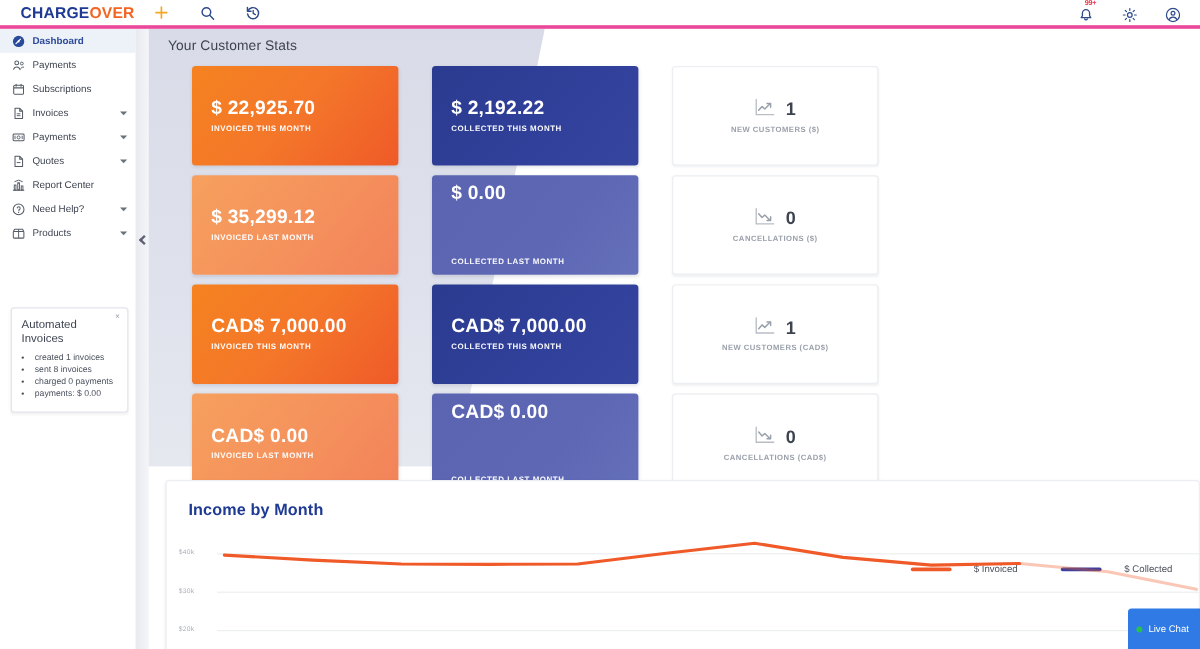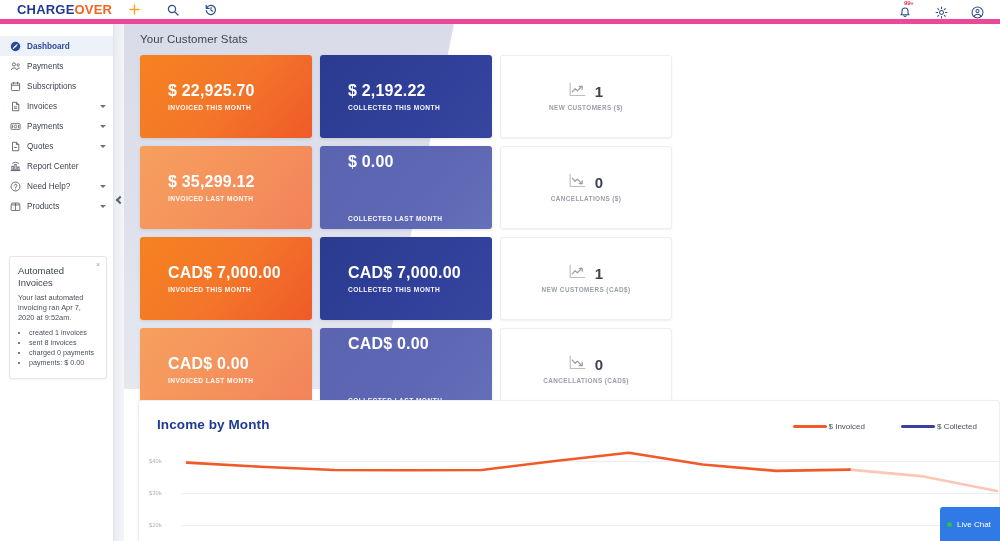--- a/index.html
+++ b/index.html
@@ -7,21 +7,21 @@
     width: 1000px; height: 541px;
     font-family: "Liberation Sans", sans-serif;
     background: #ffffff;
     overflow: hidden;
   }
   .app { position: relative; width: 1000px; height: 541px; }
 
   
   .topbar {
     position: absolute; top: 0; left: 0; width: 1000px; height: 24px;
-    background: #ffffff; border-bottom: 5px solid #ec4899;
+    background: #ffffff; border-bottom: 3px solid #ec4899;
     display: flex; align-items: center; z-index: 40;
   }
   .logo {
     width: 115px; padding-left: 17px;
     font-size: 13px; font-weight: 800; letter-spacing: .2px;
     color: #1f3a93; line-height: 1;
   }
   .logo .ov { color: #f26522; }
   .topbar-actions { display: flex; align-items: center; gap: 21px; margin-left: 11px; }
   .tb-ico {
@@ -42,21 +42,21 @@
 
   
   .sidebar {
     position: absolute; top: 24px; left: 0; width: 114px; height: 517px;
     background: #ffffff; border-right: 1px solid #e4e6ea; z-index: 30;
   }
   .nav-item {
     display: flex; align-items: center; height: 20px; padding: 0 7px 0 9px;
     font-size: 8.2px; color: #3d4450; cursor: pointer; position: relative;
   }
-  .nav-item.active { background: #edf1f8; color: #2a4a9a; font-weight: 600; margin-top: 12px; }
+  .nav-item.active { background: #edf1f8; color: #2a4a9a; font-weight: 600; }
   .nav-item .n-ico {
     width: 12px; height: 12px; margin-right: 6px; flex: 0 0 12px;
     display: flex; align-items: center; justify-content: center; color: #545b66;
   }
   .nav-item.active .n-ico { color: #2a4a9a; }
   .nav-item .n-label { flex: 1; white-space: nowrap; }
   .caret {
     width: 0; height: 0; border-left: 3px solid transparent; border-right: 3px solid transparent;
     border-top: 3.5px solid #6b727d; margin-left: auto;
   }
@@ -103,22 +103,23 @@
   .chev-left {
     width: 6px; height: 6px; border-left: 2px solid #5c6270; border-bottom: 2px solid #5c6270;
     transform: rotate(45deg);
   }
 
   
   .cards { position: absolute; left: 26px; top: 31px; }
   .card-row { display: flex; gap: 8px; margin-bottom: 8px; }
   .card {
     width: 172px; height: 83px; border-radius: 3px;
-    padding: 0 0 0 28px; display: flex; flex-direction: column; justify-content: center;
+    padding: 0 0 0 16px; display: flex; flex-direction: column; justify-content: center;
     box-shadow: 0 1px 3px rgba(40,50,80,.13);
+    margin-left: 20px;
   }
   .card.orange      { background: linear-gradient(130deg,#f58220 0%, #f4762a 50%, #ef5a28 100%); }
   .card.orange-pale { background: linear-gradient(130deg,#f6a05e 0%, #f5925c 50%, #f28259 100%); }
   .card.navy        { background: linear-gradient(130deg,#2a3b8f 0%, #31409a 60%, #36469f 100%); }
   .card.navy-pale   { background: linear-gradient(130deg,#5a64b0 0%, #5d67b4 60%, #6570ba 100%); gap: 40px; }
   .card-value {
     font-size: 16px; font-weight: 700; color: #ffffff; letter-spacing: .2px;
     line-height: 1.1; margin-bottom: 4px;
   }
   .card-label {
@@ -137,21 +138,21 @@
   .chart-card {
     position: absolute; left: 138px; top: 400px; width: 862px; height: 160px;
     background: #ffffff; border: 1px solid #eceef1; border-radius: 3px;
     box-shadow: 0 1px 3px rgba(40,50,80,.08);
   }
   .chart-title {
     position: absolute; left: 18px; top: 16px;
     font-size: 13.5px; font-weight: 700; color: #1f3a93; letter-spacing: .1px;
   }
   .legend { position: absolute; right: 22px; top: 21px; display: flex; gap: 36px; }
-  .leg { display: flex; align-items: center; gap: 2px; }
+  .leg { display: flex; align-items: center; gap: 19px; margin-top: 48px; }
   .leg-line { width: 34px; height: 3px; border-radius: 2px; }
   .leg-txt { font-size: 8px; color: #4a515c; }
   .plot { position: absolute; left: 0; top: 38px; width: 862px; height: 122px; overflow: hidden; }
   .ytick {
     position: absolute; left: 10px; font-size: 5.6px; color: #aab0b9; letter-spacing: .2px;
   }
   .gridline { position: absolute; left: 42px; right: 0px; height: 1px; background: #eceef1; }
 
   
   .live-chat {
@@ -313,21 +314,20 @@
             </svg>
           </span>
           <span class="n-label">Products</span>
           <span class="caret"></span>
         </div>
       </div>
 
     <div class="widget">
       <div class="widget-close">×</div>
       <div class="widget-title">Automated Invoices</div>
-      <div class="widget-sub">Your last automated invoicing ran Apr 7, 2020 at 9:52am.</div>
       <ul id="widget-bullets">
           <li>created 1 invoices</li>
           <li>sent 8 invoices</li>
           <li>charged 0 payments</li>
           <li>payments: $ 0.00</li>
         </ul>
     </div>
   </div>
 
   <div class="grey-panel">

